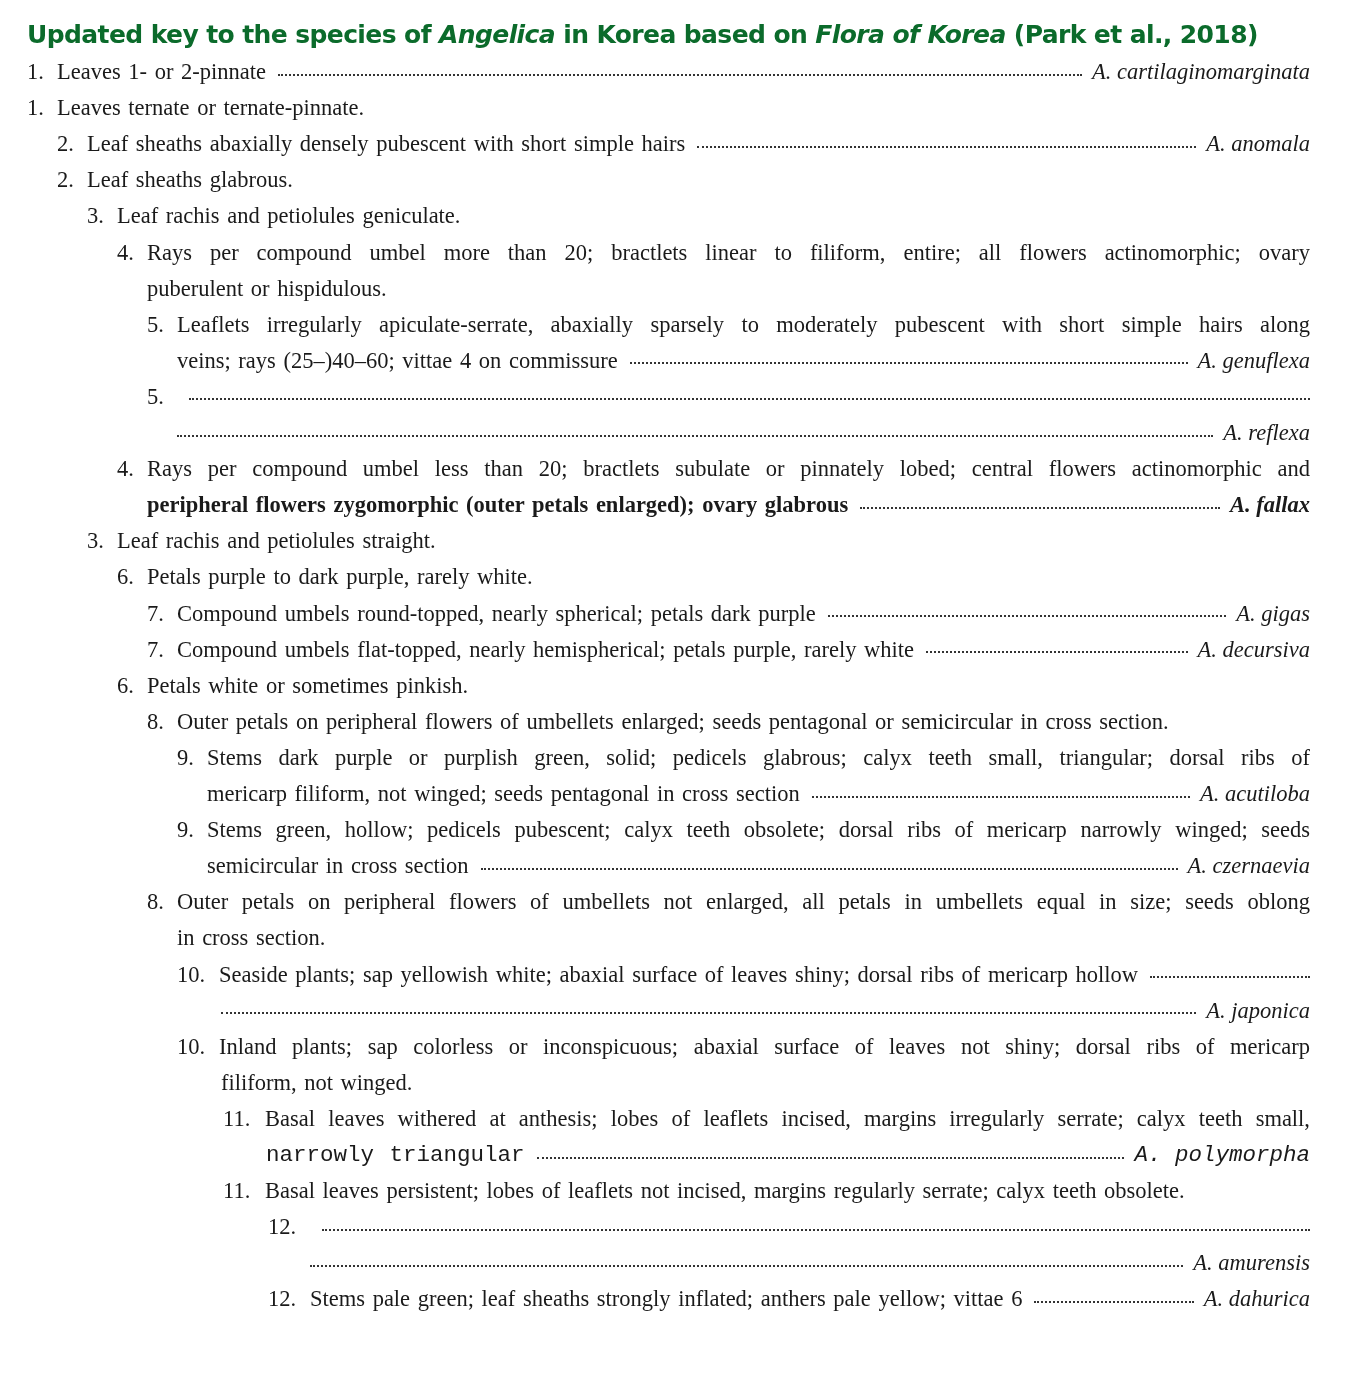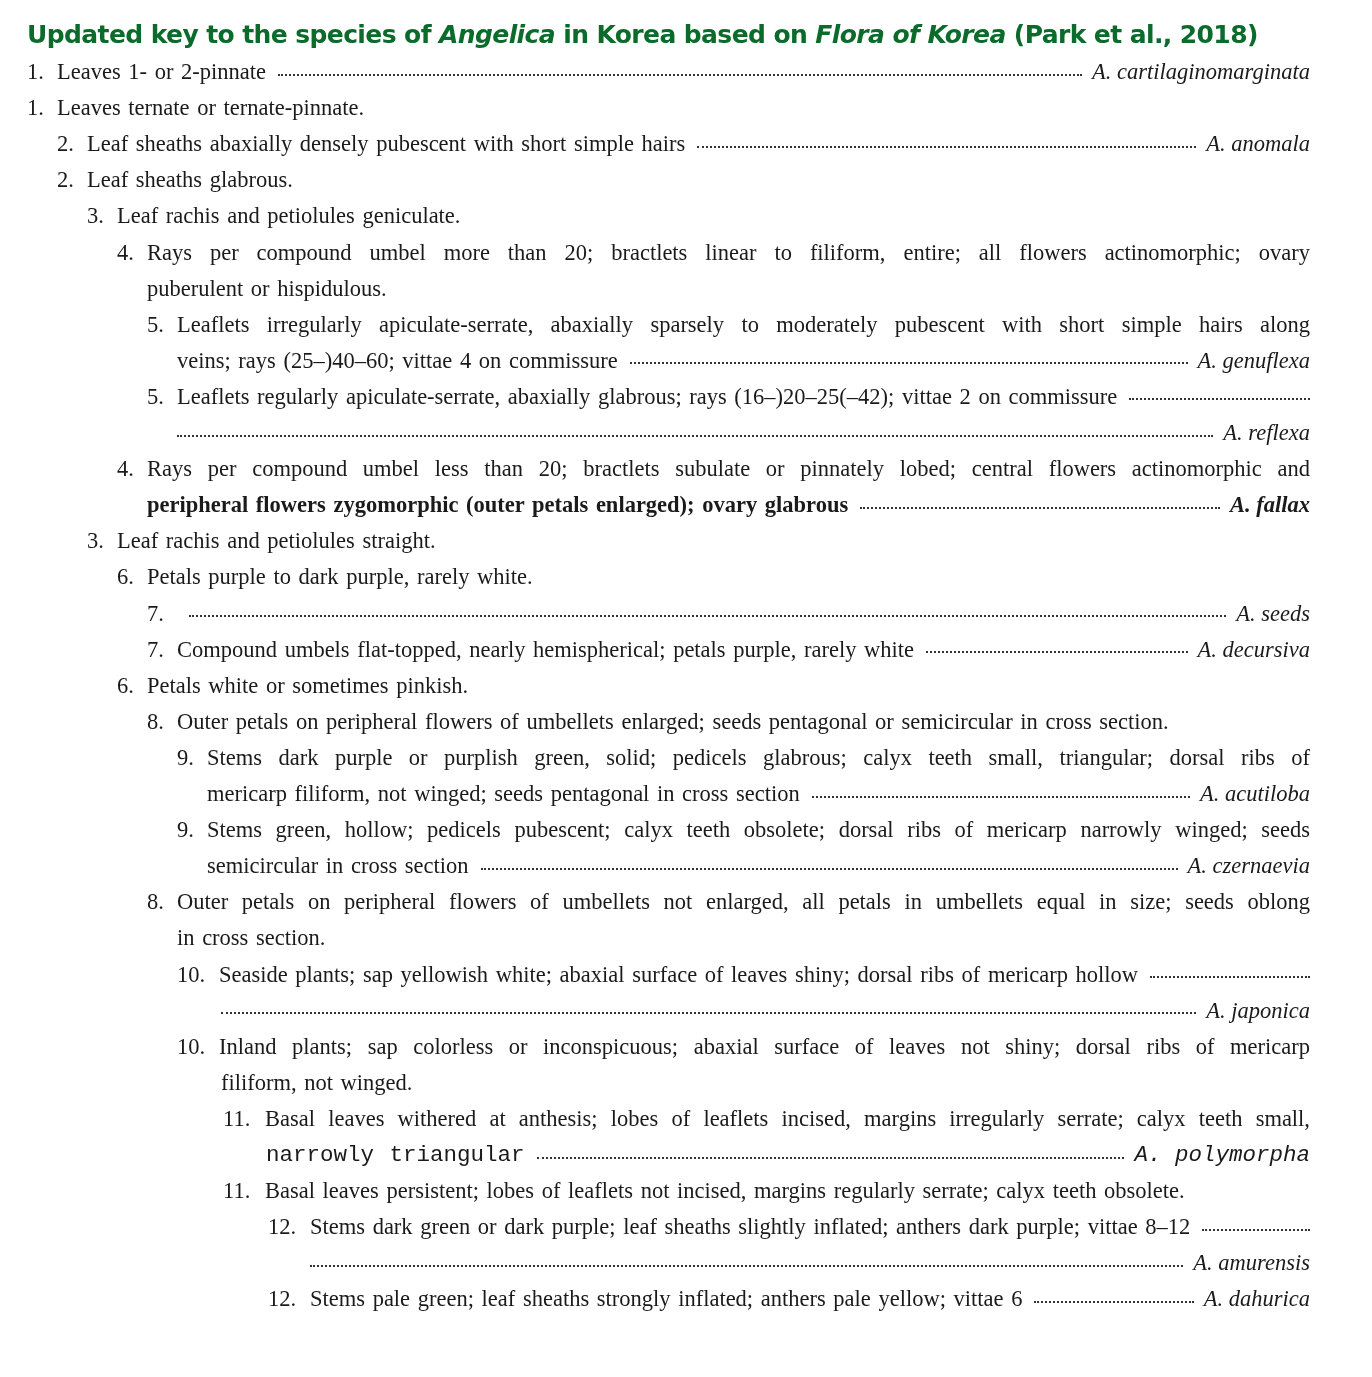--- a/index.html
+++ b/index.html
@@ -68,21 +68,20 @@
       <span class="num" style="width: 30px;">5.</span>
       <span class="txt justify">Leaflets irregularly apiculate-serrate, abaxially sparsely to moderately pubescent with short simple hairs along</span>
     </div>
     <div class="line" style="left: 177px; top: 342.8px; text-align: right;">
       <span class="txt">veins; rays (25–)40–60; vittae 4 on commissure</span>
       <span class="dots"></span>
       <span class="sp">A. genuflexa</span>
     </div>
     <div class="line" style="left: 147px; top: 378.9px;">
       <span class="num" style="width: 30px;">5.</span>
-      <span class="txt">Leaflets regularly apiculate-serrate, abaxially glabrous; rays (16–)20–25(–42); vittae 2 on commissure</span>
       <span class="dots" style="margin-right: 0px;"></span>
     </div>
     <div class="line" style="left: 177px; top: 415px;">
       <span class="txt"></span>
       <span class="dots" style="margin-left: 0px;"></span>
       <span class="sp">A. reflexa</span>
     </div>
     <div class="line" style="left: 117px; top: 451.1px;">
       <span class="num" style="width: 30px;">4.</span>
       <span class="txt justify">Rays per compound umbel less than 20; bractlets subulate or pinnately lobed; central flowers actinomorphic and</span>
@@ -95,22 +94,23 @@
     <div class="line" style="left: 87px; top: 523.3px; right: auto;">
       <span class="num" style="width: 30px;">3.</span>
       <span class="txt">Leaf rachis and petiolules straight.</span>
     </div>
     <div class="line" style="left: 117px; top: 559.4px; right: auto;">
       <span class="num" style="width: 30px;">6.</span>
       <span class="txt">Petals purple to dark purple, rarely white.</span>
     </div>
     <div class="line" style="left: 147px; top: 595.5px;">
       <span class="num" style="width: 30px;">7.</span>
+      <span class="txt">Compound umbels round-topped, nearly spherical; petals dark purple</span>
       <span class="dots"></span>
-      <span class="sp">A. seeds</span>
+      <span class="sp">A. gigas</span>
     </div>
     <div class="line" style="left: 147px; top: 631.6px;">
       <span class="num" style="width: 30px;">7.</span>
       <span class="txt">Compound umbels flat-topped, nearly hemispherical; petals purple, rarely white</span>
       <span class="dots"></span>
       <span class="sp">A. decursiva</span>
     </div>
     <div class="line" style="left: 117px; top: 667.7px; right: auto;">
       <span class="num" style="width: 30px;">6.</span>
       <span class="txt">Petals white or sometimes pinkish.</span>
@@ -169,21 +169,20 @@
       <span class="txt">narrowly triangular</span>
       <span class="dots"></span>
       <span class="sp">A. polymorpha</span>
     </div>
     <div class="line" style="left: 223px; top: 1173.1px; right: auto;">
       <span class="num" style="width: 42px;">11.</span>
       <span class="txt">Basal leaves persistent; lobes of leaflets not incised, margins regularly serrate; calyx teeth obsolete.</span>
     </div>
     <div class="line" style="left: 268px; top: 1209.2px;">
       <span class="num" style="width: 42px;">12.</span>
-      <span class="txt">Stems dark green or dark purple; leaf sheaths slightly inflated; anthers dark purple; vittae 8–12</span>
       <span class="dots" style="margin-right: 0px;"></span>
     </div>
     <div class="line" style="left: 310px; top: 1245.3px;">
       <span class="txt"></span>
       <span class="dots" style="margin-left: 0px;"></span>
       <span class="sp">A. amurensis</span>
     </div>
     <div class="line" style="left: 268px; top: 1281.4px;">
       <span class="num" style="width: 42px;">12.</span>
       <span class="txt">Stems pale green; leaf sheaths strongly inflated; anthers pale yellow; vittae 6</span>

